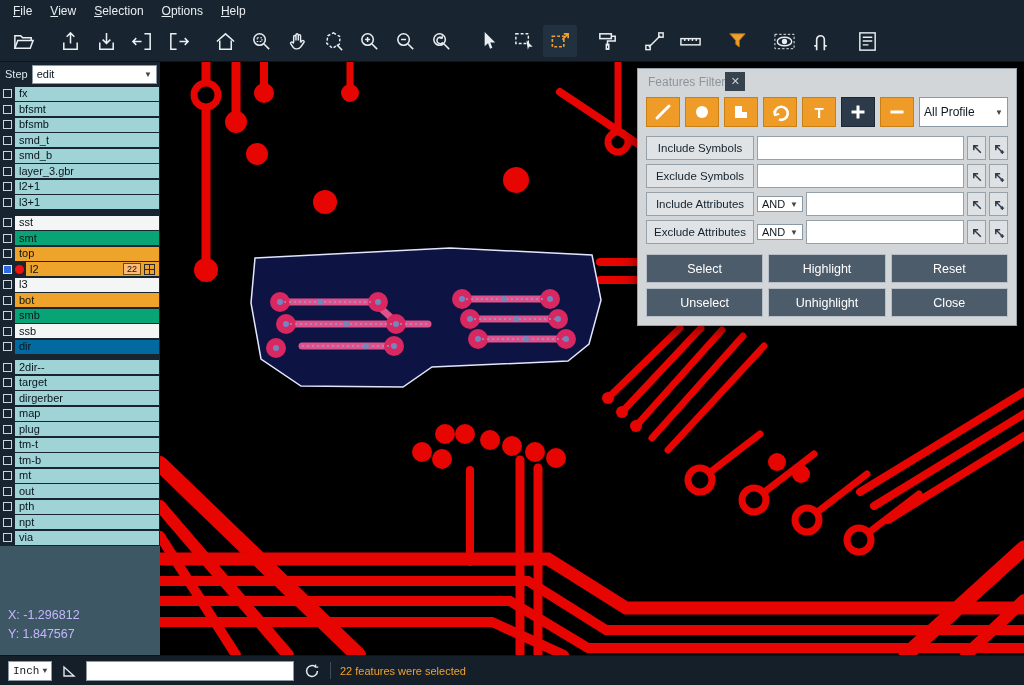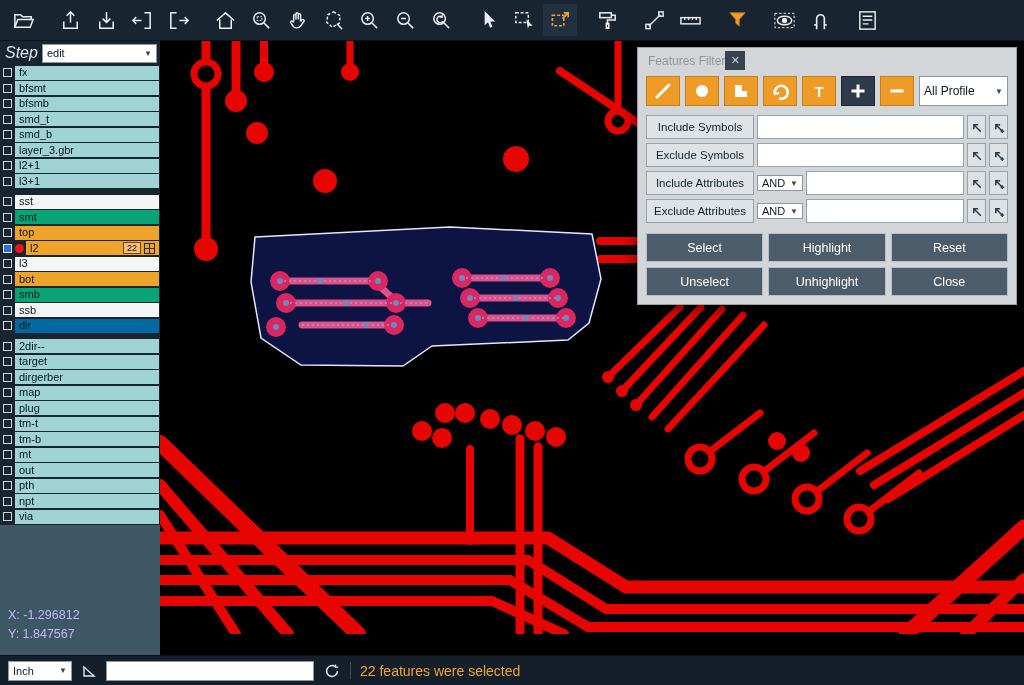--- a/index.html
+++ b/index.html
@@ -18,21 +18,21 @@
   .tbtn svg{display:block;}
   .tbtn.active{background:#223140;}
   .tsep{width:9px;flex:none;}
 
   
   .main{flex:1;display:flex;min-height:0;}
 
   
   .sidebar{width:160px;flex:none;background:#3d5864;display:flex;flex-direction:column;}
   .step-row{height:24px;flex:none;background:#18242f;display:flex;align-items:center;gap:4px;padding:0 3px;}
-  .step-label{color:#dfe6ec;font-size:16px;padding-left:2px;font-style:italic;}
+  .step-label{color:#dfe6ec;font-size:11px;padding-left:2px;}
   .select{background:#fff;border:1px solid #8b99a5;font-size:11px;color:#101820;display:flex;align-items:center;justify-content:space-between;padding:0 4px;cursor:default;}
   .caret{font-size:8px;color:#444;margin-left:3px;}
   .step-select{flex:1;height:19px;}
   .layer-list{background:#18242f;flex:none;}
   .layer-row{height:15.5px;display:flex;align-items:center;}
   .layer-checkbox{width:9px;height:9px;border:1px solid #cdd6dd;background:#18242f;margin:0 3px;flex:none;}
   .layer-checkbox.checked{background:#2e6be0;border-color:#e6ecf2;}
   .active-dot{width:9px;height:9px;border-radius:50%;background:#ee1111;margin-right:2px;flex:none;}
   .layer-name{flex:1;height:14px;font-size:11px;line-height:13px;padding:0 4px;margin-right:1px;color:#08161c;display:flex;align-items:center;}
   .layer-name .lbl{flex:1;white-space:nowrap;overflow:hidden;}
@@ -67,31 +67,38 @@
   .flt-row{display:flex;align-items:center;gap:3px;padding:2px 8px;}
   .flt-label{width:108px;height:24px;flex:none;background:#e0e3e5;border:1px solid #96a1a9;font-size:11.5px;font-family:"Liberation Sans",sans-serif;color:#13222e;cursor:default;}
   .and-select{width:46px;height:16px;flex:none;}
   .flt-input{flex:1;height:24px;background:#fff;border:1px solid #96a1a9;font-size:11px;padding:0 4px;font-family:"Liberation Sans",sans-serif;min-width:0;}
   .mini-btn{width:19px;height:24px;flex:none;background:#dfe2e4;border:1px solid #96a1a9;display:flex;align-items:center;justify-content:center;padding:0;cursor:default;}
   .dlg-actions{display:grid;grid-template-columns:1fr 1fr 1fr;gap:5px;padding:8px;}
   .act-btn{height:29px;background:#4d5c6b;color:#fff;font-size:12.5px;font-family:"Liberation Sans",sans-serif;border:1px solid #b6bfc7;cursor:default;}
 
   
   .statusbar{height:30px;flex:none;background:#141f2a;display:flex;align-items:center;gap:9px;padding:0 8px;border-top:1px solid #0a141d;}
-  .unit-select{width:64px;height:20px;}
+  .unit-select{width:44px;height:20px;font-family:Liberation Mono, monospace;}
   .sb-icon{display:flex;align-items:center;justify-content:center;}
   .sb-input{width:208px;height:20px;background:#fff;border:1px solid #8b99a5;font-size:11px;padding:0 4px;font-family:"Liberation Sans",sans-serif;}
   .sb-sep{width:1px;height:17px;background:#3c4c5a;}
-  .sb-msg{color:#f1a22d;font-size:14px;}
+  .sb-msg{color:#f1a22d;font-size:11px;}
 </style>
 </head>
 <body>
 
 <div id="app">
 
+  <div class="menubar">
+      <span class="menu-item">File</span>
+      <span class="menu-item">View</span>
+      <span class="menu-item">Selection</span>
+      <span class="menu-item">Options</span>
+      <span class="menu-item">Help</span>
+    </div>
 
   <div class="toolbar">
     <div class="tbtn">
         <svg width="23" height="23" viewBox="0 0 24 24" fill="none" stroke="#e9eef3" stroke-width="1.6">
           <path d="M3 19 V6 h6 l2 2 h9 v3"></path>
           <path d="M3 19 l3-8 h16 l-3 8 z"></path>
         </svg>
       </div>
     <div class="tsep"></div>
     <div class="tbtn">

